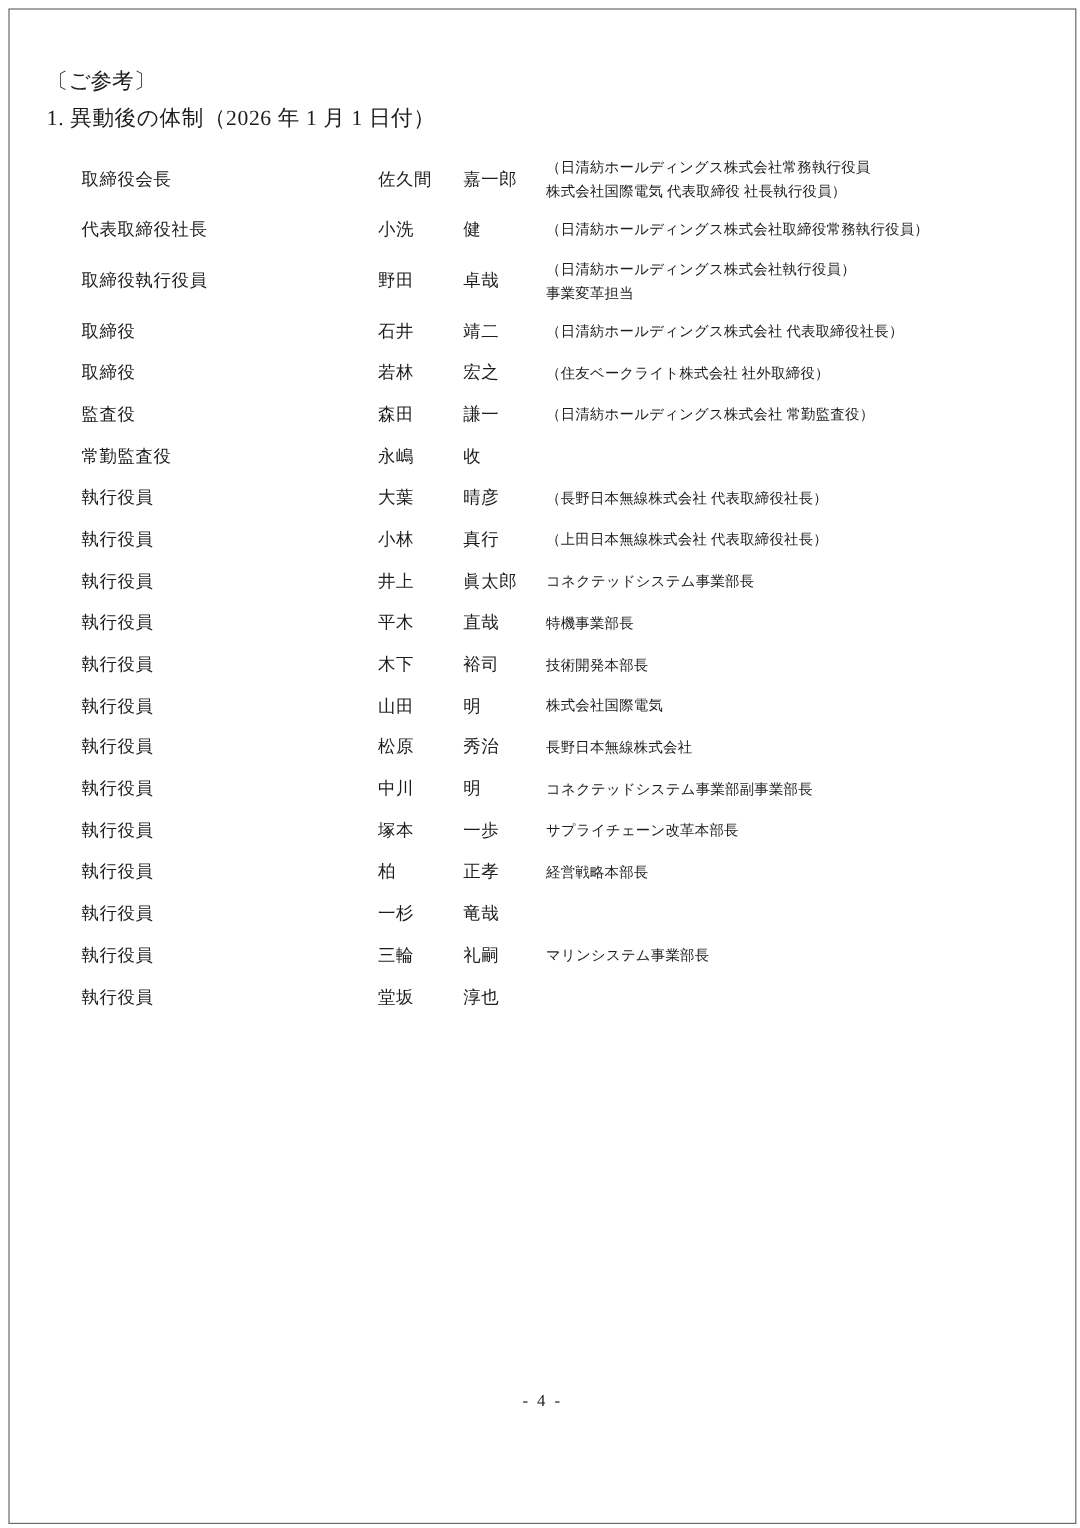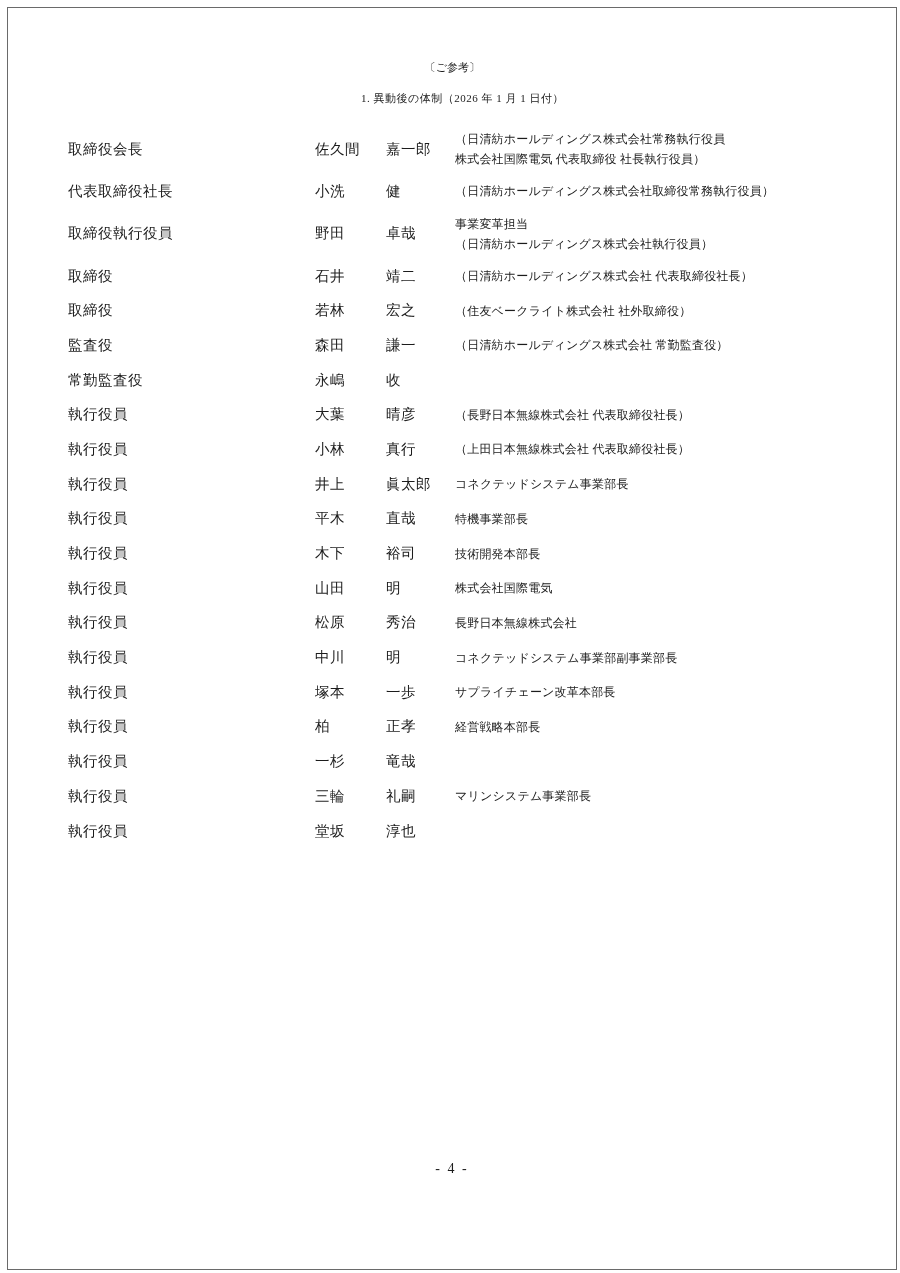--- a/index.html
+++ b/index.html
@@ -16,28 +16,26 @@
   }
   .page{
     position:absolute;
     left:7px; top:7px;
     width:890px; height:1263px;
     border:1px solid var(--border);
     background:var(--bg);
   }
   .header{
     padding:48px 30px 0 31px;
-    font-size:11px;
+    font-size:18px;
     line-height:22px;
-    text-align:center;
   }
   .section-title{
     margin-top:9px;
     letter-spacing:0.5px;
-    margin-left:20px;
   }
   .roster{
     margin-top:15px;
     padding-left:60px;
     padding-right:20px;
   }
   .row{
     display:grid;
     grid-template-columns:247px 71px 69px 1fr;
     align-items:center;
@@ -93,22 +91,22 @@
     <div class="cell note">
           <div>（日清紡ホールディングス株式会社取締役常務執行役員）</div>
         </div>
   </div>
 
   <div class="row two-line">
     <div class="cell pos">取締役執行役員</div>
     <div class="cell surname">野田</div>
     <div class="cell given">卓哉</div>
     <div class="cell note">
+          <div>（日清紡ホールディングス株式会社執行役員）</div>
           <div>事業変革担当</div>
-          <div>（日清紡ホールディングス株式会社執行役員）</div>
         </div>
   </div>
 
   <div class="row">
     <div class="cell pos">取締役</div>
     <div class="cell surname">石井</div>
     <div class="cell given">靖二</div>
     <div class="cell note">
           <div>（日清紡ホールディングス株式会社 代表取締役社長）</div>
         </div>

